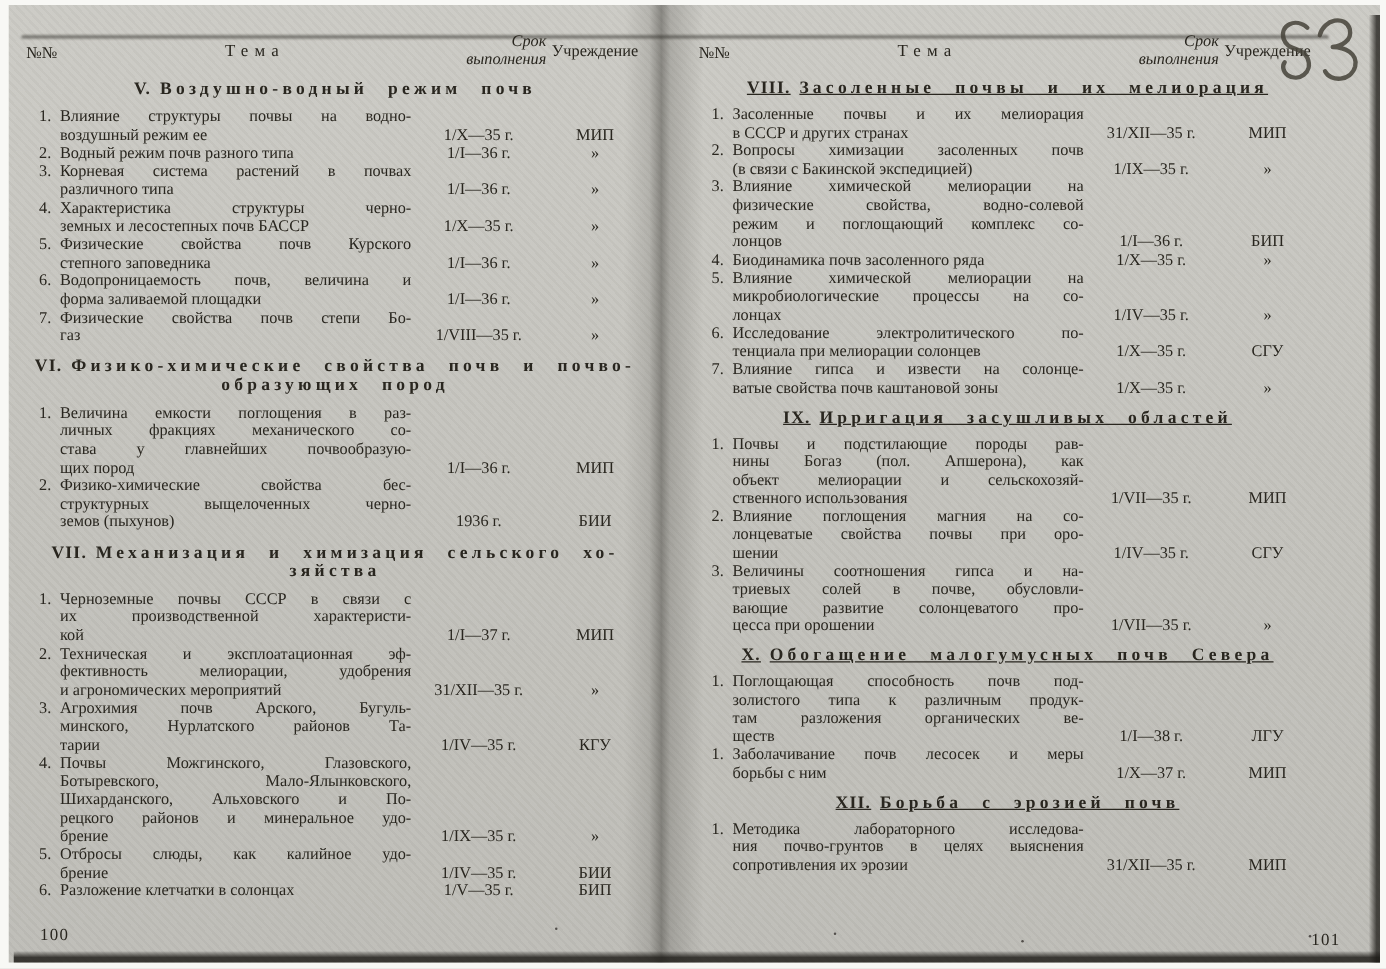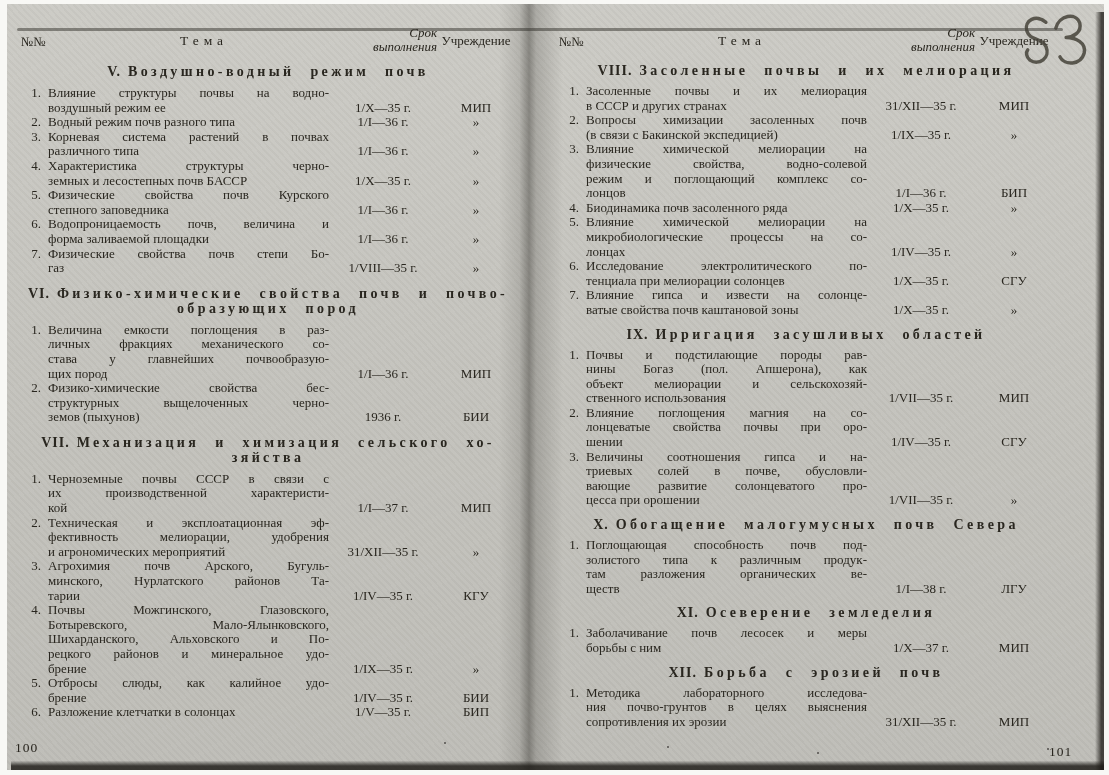--- a/index.html
+++ b/index.html
@@ -42,35 +42,35 @@
 
   
   .thead { display:flex; align-items:flex-start; margin-bottom:9px; }
   .h-num   { width:58px;  padding-top:8px; font-size:13px; }
   .h-topic { width:250px; padding-top:7px; text-align:center; font-size:13.5px; letter-spacing:5px; }
   .h-due   { width:108px; text-align:right; font-size:13px; line-height:14px;font-style:italic; }
   .h-inst  { width:78px;  padding-top:7px; text-align:center; font-size:13px; }
 
   
   .section-title { text-align:center; font-weight:bold; font-size:14px; margin:10px 0 7px; line-height:15px; }
-  .page-right .section-title { margin:9px 0 6px; }
+  .page-right .section-title { margin:9px 0 6px;text-decoration:underline; }
   .title-line .spaced { letter-spacing:3.4px; word-spacing:9px; }
   .title-line .numeral { letter-spacing:1px; margin-right:7px; }
 
   
   .row { display:flex; align-items:flex-end; font-size:13px; line-height:14.6px; }
   .c-num  { align-self:flex-start; width:27px; text-align:right; padding-right:7px; box-sizing:border-box; flex-shrink:0; }
   .c-topic{ width:281px; flex-shrink:0; }
   .topic-line { text-align:justify; text-align-last:justify; }
   .topic-line:last-child { text-align-last:left; }
   .c-due  { width:108px; text-align:center; white-space:nowrap; }
   .c-inst { width:78px;  text-align:center; }
 
   .page-number { position:absolute; font-size:13.5px; letter-spacing:1px; }
-  .pn-left  { left:8px;  top:736px; }
+  .pn-left  { left:25px;  top:736px; }
   .pn-right { left:1012px; top:740px;margin-left:30px; }
 
   .handwritten {
     position:absolute; right:12px; top:6px; width:72px; height:62px;
     transform:rotate(-6deg); opacity:0.85;
   }
   .sr { position:absolute; width:1px; height:1px; overflow:hidden; clip-path:inset(50%); }
 </style>
 </head>
 <body>
@@ -366,23 +366,20 @@
           <div class="c-num">1.</div>
           <div class="c-topic">
             <div class="topic-line">Поглощающая способность почв под-</div>
             <div class="topic-line">золистого типа к различным продук-</div>
             <div class="topic-line">там разложения органических ве-</div>
             <div class="topic-line">ществ</div>
           </div>
           <div class="c-due">1/I—38 г.</div>
           <div class="c-inst">ЛГУ</div>
         </div>
-        <div class="section-title">
-          <div class="title-line"><span class="numeral">XI.</span><span class="spaced">Осеверение земледелия</span></div>
-        </div>
         <div class="row">
           <div class="c-num">1.</div>
           <div class="c-topic">
             <div class="topic-line">Заболачивание почв лесосек и меры</div>
             <div class="topic-line">борьбы с ним</div>
           </div>
           <div class="c-due">1/X—37 г.</div>
           <div class="c-inst">МИП</div>
         </div>
         <div class="section-title">

